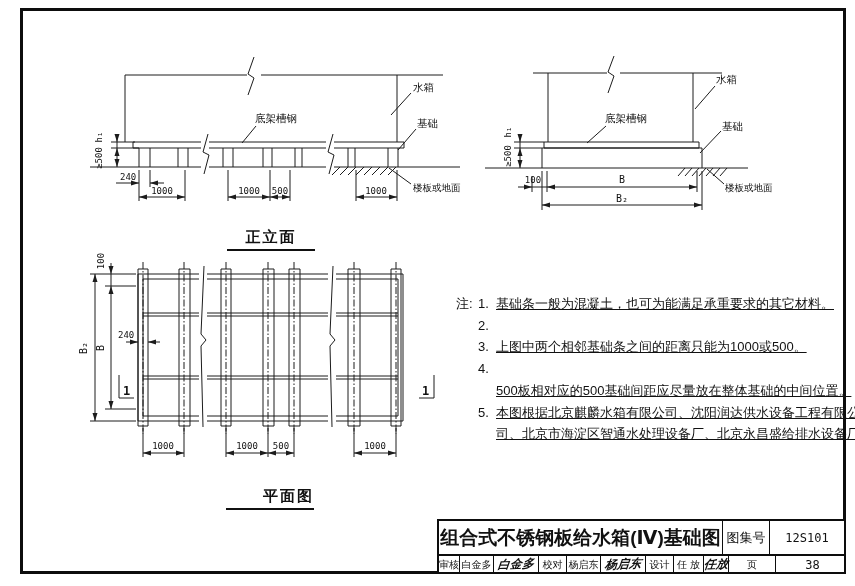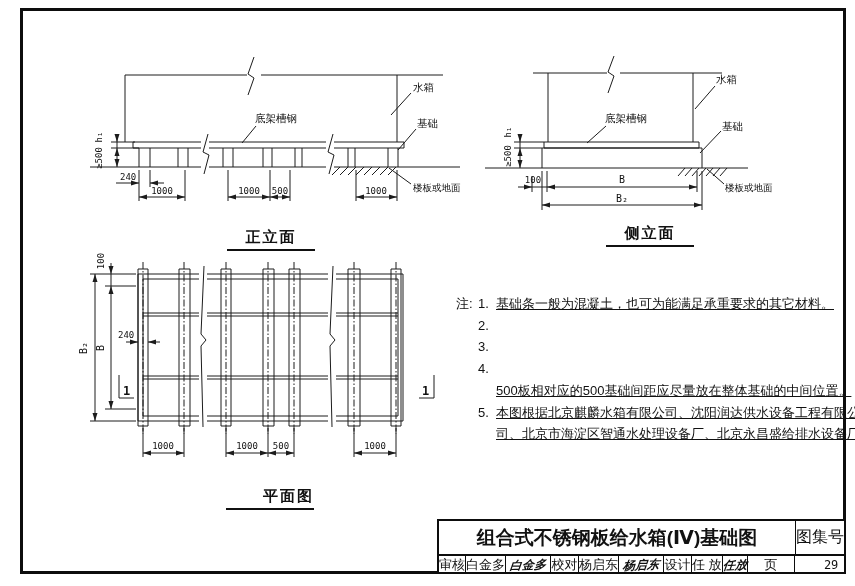--- a/index.html
+++ b/index.html
@@ -24,23 +24,23 @@
   .n-num{flex:0 0 18px;}
   .n-txt{flex:1;white-space:nowrap;text-decoration:underline;}
   .tblock{position:absolute;left:437px;top:519px;width:409px;height:55px;border:2px solid #0d0d0d;
           box-sizing:border-box;background:#fff;display:flex;flex-direction:column;}
   .tb-r1{flex:0 0 33px;display:flex;border-bottom:2px solid #0d0d0d;}
   .tb-r2{flex:1;display:flex;}
   .tb-c{display:flex;align-items:center;justify-content:center;box-sizing:border-box;
         border-left:1px solid #0d0d0d;overflow:visible;white-space:nowrap;}
   .tb-c:first-child{border-left:none;}
   .tb-title{flex:1 1 auto;font-size:19px;font-weight:bold;letter-spacing:0;}
-  .tb-atlas-l{flex:0 0 47px;font-size:16px;}
+  .tb-atlas-l{flex:0 0 47px;font-size:13px;}
   .tb-atlas-v{flex:0 0 75px;font-size:12px;font-family:"DejaVu Sans Mono","Liberation Mono",monospace;}
-  .tb-s{font-size:13px;}
+  .tb-s{font-size:10px;}
   .sig{font-family:"DejaVu Serif","Liberation Serif",serif;font-style:italic;font-weight:bold;
        font-size:12px;transform:skewX(-8deg) rotate(-2deg);}
 </style>
 </head>
 <body>
 
 <div class="page">
   <div class="frame"></div>
 
   <svg style="left:80px;top:50px;" width="390" height="185" viewBox="0 0 390 185">
@@ -206,23 +206,20 @@
     <text class="cjk" x="125" y="72">底架槽钢</text>
     <text class="cjk" x="236" y="33">水箱</text>
     <text class="cjk" x="242" y="80">基础</text>
     <text class="cjk" x="245" y="141" style="font-size:9.5px">楼板或地面</text>
     <text class="mid" x="53" y="133">100</text>
     <text class="mid" x="142" y="133" style="font-size:10px">B</text>
     <text class="mid" x="142" y="152" style="font-size:10px">B₂</text>
     <text class="mid" x="31" y="82" transform="rotate(-90 31 82)">h₁</text>
     <text class="mid" x="31" y="106" transform="rotate(-90 31 106)">≥500</text>
   </svg>
-  <div class="vtitle" style="left:606px;top:224px;width:88px;">
-    <span>侧立面</span>
-  </div>
 
   <svg style="left:78px;top:248px;" width="370" height="270" viewBox="0 0 370 270">
     <defs>
       <marker id="ar3" viewBox="0 0 8 6" markerWidth="8" markerHeight="6" refX="8" refY="3" orient="auto-start-reverse" markerUnits="userSpaceOnUse">
         <path d="M0,0.5 L8,3 L0,5.5 Z" fill="#1c1c1c"></path>
       </marker>
     </defs>
 
     <g class="thin" stroke-dasharray="7 2 1.5 2">
       <line x1="65" y1="14" x2="65" y2="186"></line>
@@ -384,20 +381,21 @@
       <span class="n-num">1.</span>
       <span class="n-txt">基础条一般为混凝土，也可为能满足承重要求的其它材料。</span>
     </div>
     <div class="note-row">
       <span class="n-pre"></span>
       <span class="n-num">2.</span>
     </div>
     <div class="note-row">
       <span class="n-pre"></span>
       <span class="n-num">3.</span>
+      <span class="n-txt">上图中两个相邻基础条之间的距离只能为1000或500。</span>
     </div>
     <div class="note-row">
       <span class="n-pre"></span>
       <span class="n-num">4.</span>
     </div>
     <div class="note-row">
       <span class="n-pre"></span>
         <span class="n-num"></span>
       <span class="n-txt">500板相对应的500基础间距应尽量放在整体基础的中间位置。</span>
     </div>
@@ -410,34 +408,35 @@
       <span class="n-pre"></span>
         <span class="n-num"></span>
       <span class="n-txt">司、北京市海淀区智通水处理设备厂、北京永昌盛给排水设备厂、</span>
     </div>
   </div>
 
   <div class="tblock">
     <div class="tb-r1">
       <div class="tb-c tb-title">组合式不锈钢板给水箱(Ⅳ)基础图</div>
       <div class="tb-c tb-atlas-l">图集号</div>
+      <div class="tb-c tb-atlas-v">12S101</div>
     </div>
     <div class="tb-r2">
       <div class="tb-c tb-s" style="flex:0 0 20px">审核</div>
       <div class="tb-c tb-s" style="flex:0 0 34px">白金多</div>
       <div class="tb-c" style="flex:0 0 45px">
           <span class="sig">白金多</span>
         </div>
       <div class="tb-c tb-s" style="flex:0 0 28px">校对</div>
       <div class="tb-c tb-s" style="flex:0 0 34px">杨启东</div>
       <div class="tb-c" style="flex:0 0 45px">
           <span class="sig">杨启东</span>
         </div>
       <div class="tb-c tb-s" style="flex:0 0 28px">设计</div>
       <div class="tb-c tb-s" style="flex:0 0 30px">任 放</div>
       <div class="tb-c" style="flex:0 0 20px">
           <span class="sig">任放</span>
         </div>
       <div class="tb-c tb-s" style="flex:0 0 47px">页</div>
-      <div class="tb-c tb-atlas-v" style="flex:0 0 74px">29</div>
+      <div class="tb-c tb-atlas-v" style="flex:0 0 74px">38</div>
     </div>
   </div>
 </div>
 
 </body></html>

